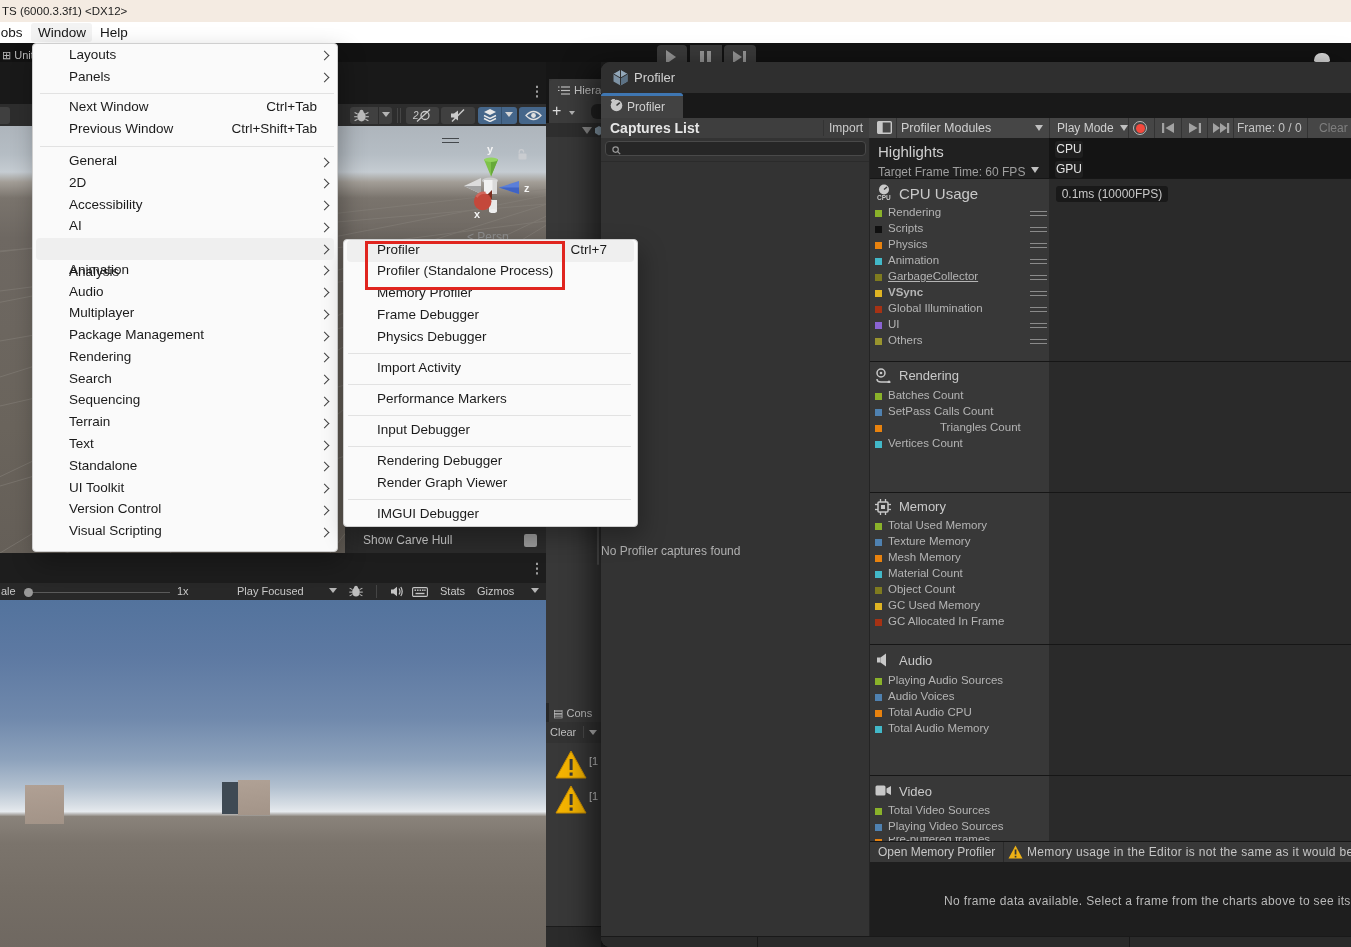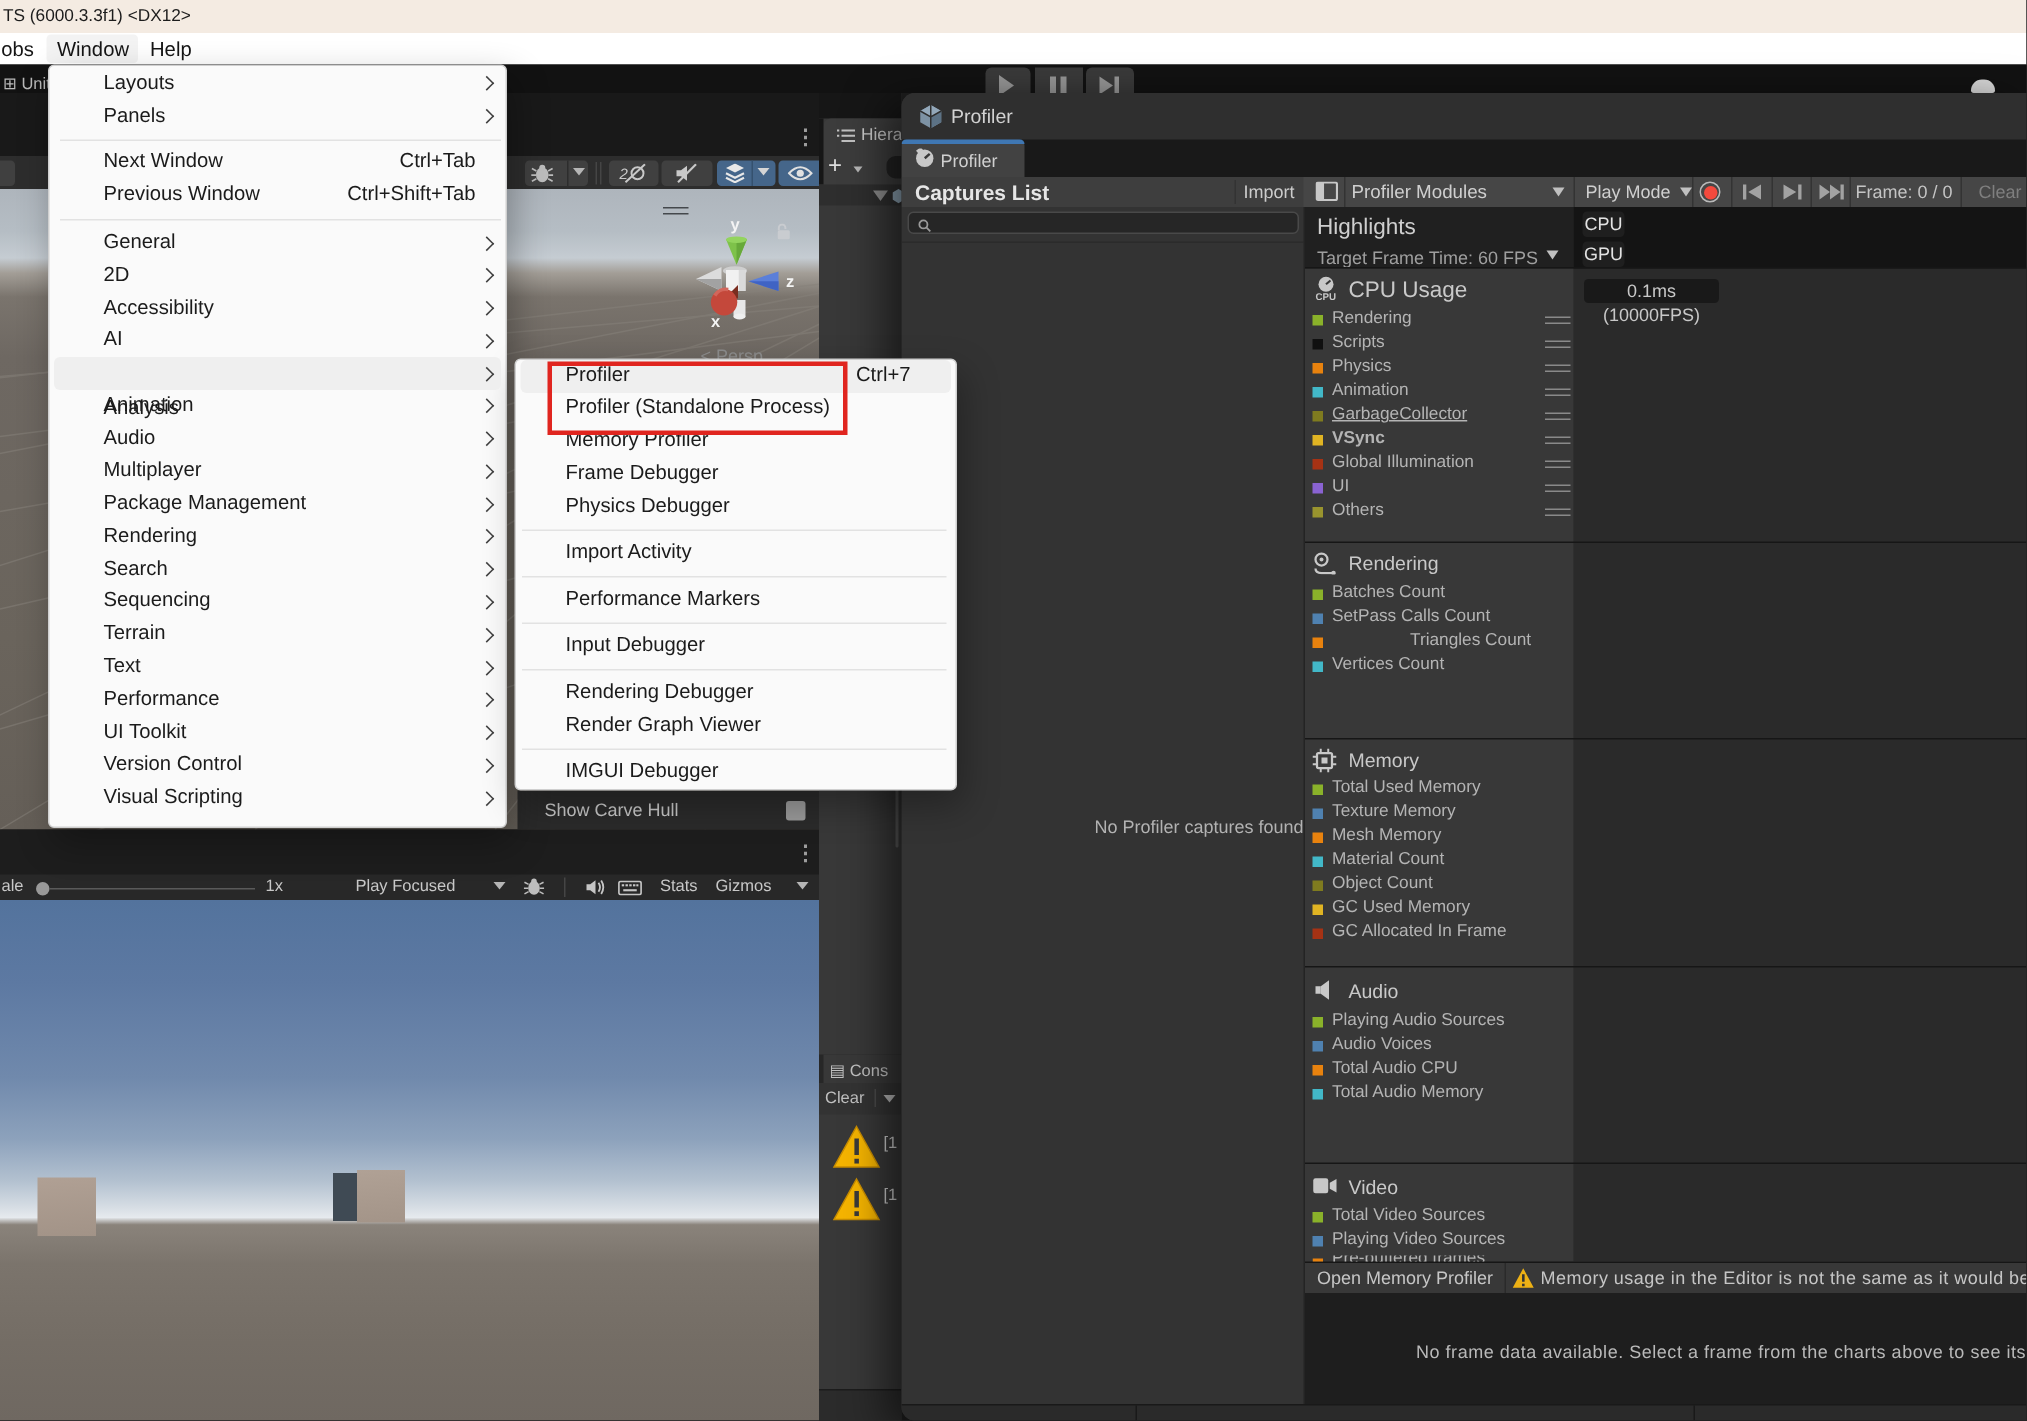--- a/index.html
+++ b/index.html
@@ -294,21 +294,21 @@
     <div class="vline" style="left:706px;top:56px;height:20px;background:#333;"></div>
     <div class="abs" style="left:718px;top:59px;font-size:12px;color:#7f7f7f;">Clear</div>
 
     <div class="abs" style="left:0;top:76px;width:268px;height:798px;background:#333333;"></div>
     <div class="abs" style="left:4px;top:79px;width:261px;height:14.5px;background:#262626;border:1px solid #494949;border-radius:4px;"></div>
     <div class="abs" style="left:0;top:98.5px;width:268px;height:1px;background:#2b2b2b;"></div>
     <svg class="abs" style="left:11px;top:84px;" width="9" height="9" viewBox="0 0 9 9">
       <circle cx="3.6" cy="3.6" r="2.7" fill="none" stroke="#9a9a9a" stroke-width="1.2"></circle>
       <line x1="5.7" y1="5.7" x2="8.2" y2="8.2" stroke="#9a9a9a" stroke-width="1.2"></line>
     </svg>
-    <div class="abs" style="left:0;top:482px;width:268px;text-align:right;font-size:12px;color:#b2b2b2;">No Profiler captures found</div>
+    <div class="abs" style="left:0;top:482px;width:268px;text-align:left;font-size:12px;color:#b2b2b2;">No Profiler captures found</div>
 
     <div class="vline" style="left:268px;top:76px;height:798px;background:#242424;"></div>
 
     <div class="abs" style="left:269px;top:76px;width:179px;height:703px;background:#383838;"></div>
 
     <div class="abs" style="left:448px;top:76px;width:302px;height:703px;background:#2a2a2a;"></div>
 
     <div class="abs" style="left:269px;top:76px;width:179px;height:41px;background:#202020;"></div>
     <div class="abs" style="left:448px;top:76px;width:302px;height:41px;background:#141414;"></div>
     <div class="abs" style="left:277px;top:81px;font-size:15px;color:#cfcfcf;">Highlights</div>
@@ -317,21 +317,21 @@
     <div class="abs" style="left:454px;top:79px;width:28px;height:17px;background:#1f1f1f;border-radius:3px;color:#e3e3e3;font-size:12px;text-align:center;line-height:17px;">CPU</div>
     <div class="abs" style="left:454px;top:99px;width:28px;height:17px;background:#1f1f1f;border-radius:3px;color:#e3e3e3;font-size:12px;text-align:center;line-height:17px;">GPU</div>
     <div class="hline" style="left:269px;top:116px;width:481px;background:#161616;"></div>
 
     <svg class="abs" style="left:275px;top:122px;" width="16" height="17" viewBox="0 0 16 17">
       <circle cx="8" cy="5.5" r="5" fill="#c8c8c8"></circle>
       <line x1="8" y1="5.5" x2="11" y2="3" stroke="#383838" stroke-width="1.4"></line>
       <text x="1" y="16" font-size="6.5" font-weight="bold" fill="#c8c8c8" font-family="Liberation Sans">CPU</text>
     </svg>
     <div class="abs" style="left:298px;top:123px;font-size:15px;color:#c9c9c9;">CPU Usage</div>
-    <div class="abs" style="left:455px;top:124px;width:90px;height:16px;background:#191919;border-radius:3px;color:#c8c8c8;font-size:12px;text-align:center;line-height:16px;">0.1ms (10000FPS)</div>
+    <div class="abs" style="left:455px;top:124px;width:112px;height:16px;background:#191919;border-radius:3px;color:#c8c8c8;font-size:12px;text-align:center;line-height:16px;">0.1ms (10000FPS)</div>
     <div class="hline" style="left:269px;top:299px;width:481px;background:#161616;"></div>
 
     <svg class="abs" style="left:274px;top:306px;" width="17" height="15" viewBox="0 0 17 15">
       <circle cx="6" cy="5" r="4" fill="none" stroke="#c8c8c8" stroke-width="1.5"></circle>
       <circle cx="6" cy="5" r="1.3" fill="#c8c8c8"></circle>
       <path d="M2,11 Q2,14 6,14 L13,14" fill="none" stroke="#c8c8c8" stroke-width="1.5"></path>
       <circle cx="14" cy="14" r="1.5" fill="#c8c8c8"></circle>
     </svg>
     <div class="abs" style="left:298px;top:306px;font-size:13px;color:#c9c9c9;">Rendering</div>
     <div class="hline" style="left:269px;top:430px;width:481px;background:#161616;"></div>
@@ -422,21 +422,21 @@
     <div class="abs" style="left: 69px; top: 348.93px; font-size: 13.5px; color: rgb(27, 27, 27); z-index: 41;">Rendering</div>
     <div class="abs" style="left: 321px; top: 354.43px; width: 7px; height: 7px; border-right: 1.4px solid rgb(63, 63, 63); border-bottom: 1.4px solid rgb(63, 63, 63); transform: rotate(-45deg); transform-origin: center center; z-index: 41;"></div>
     <div class="abs" style="left: 69px; top: 370.7px; font-size: 13.5px; color: rgb(27, 27, 27); z-index: 41;">Search</div>
     <div class="abs" style="left: 321px; top: 376.2px; width: 7px; height: 7px; border-right: 1.4px solid rgb(63, 63, 63); border-bottom: 1.4px solid rgb(63, 63, 63); transform: rotate(-45deg); transform-origin: center center; z-index: 41;"></div>
     <div class="abs" style="left: 69px; top: 392.47px; font-size: 13.5px; color: rgb(27, 27, 27); z-index: 41;">Sequencing</div>
     <div class="abs" style="left: 321px; top: 397.97px; width: 7px; height: 7px; border-right: 1.4px solid rgb(63, 63, 63); border-bottom: 1.4px solid rgb(63, 63, 63); transform: rotate(-45deg); transform-origin: center center; z-index: 41;"></div>
     <div class="abs" style="left: 69px; top: 414.24px; font-size: 13.5px; color: rgb(27, 27, 27); z-index: 41;">Terrain</div>
     <div class="abs" style="left: 321px; top: 419.74px; width: 7px; height: 7px; border-right: 1.4px solid rgb(63, 63, 63); border-bottom: 1.4px solid rgb(63, 63, 63); transform: rotate(-45deg); transform-origin: center center; z-index: 41;"></div>
     <div class="abs" style="left: 69px; top: 436.01px; font-size: 13.5px; color: rgb(27, 27, 27); z-index: 41;">Text</div>
     <div class="abs" style="left: 321px; top: 441.51px; width: 7px; height: 7px; border-right: 1.4px solid rgb(63, 63, 63); border-bottom: 1.4px solid rgb(63, 63, 63); transform: rotate(-45deg); transform-origin: center center; z-index: 41;"></div>
-    <div class="abs" style="left: 69px; top: 457.78px; font-size: 13.5px; color: rgb(27, 27, 27); z-index: 41;">Performance</div>
+    <div class="abs" style="left: 69px; top: 457.78px; font-size: 13.5px; color: rgb(27, 27, 27); z-index: 41;">Standalone</div>
     <div class="abs" style="left: 321px; top: 463.28px; width: 7px; height: 7px; border-right: 1.4px solid rgb(63, 63, 63); border-bottom: 1.4px solid rgb(63, 63, 63); transform: rotate(-45deg); transform-origin: center center; z-index: 41;"></div>
     <div class="abs" style="left: 69px; top: 479.55px; font-size: 13.5px; color: rgb(27, 27, 27); z-index: 41;">UI Toolkit</div>
     <div class="abs" style="left: 321px; top: 485.05px; width: 7px; height: 7px; border-right: 1.4px solid rgb(63, 63, 63); border-bottom: 1.4px solid rgb(63, 63, 63); transform: rotate(-45deg); transform-origin: center center; z-index: 41;"></div>
     <div class="abs" style="left: 69px; top: 501.32px; font-size: 13.5px; color: rgb(27, 27, 27); z-index: 41;">Version Control</div>
     <div class="abs" style="left: 321px; top: 506.82px; width: 7px; height: 7px; border-right: 1.4px solid rgb(63, 63, 63); border-bottom: 1.4px solid rgb(63, 63, 63); transform: rotate(-45deg); transform-origin: center center; z-index: 41;"></div>
     <div class="abs" style="left: 69px; top: 523.09px; font-size: 13.5px; color: rgb(27, 27, 27); z-index: 41;">Visual Scripting</div>
     <div class="abs" style="left: 321px; top: 528.59px; width: 7px; height: 7px; border-right: 1.4px solid rgb(63, 63, 63); border-bottom: 1.4px solid rgb(63, 63, 63); transform: rotate(-45deg); transform-origin: center center; z-index: 41;"></div>
     <div class="abs" style="left: 347px; top: 239.5px; width: 287px; height: 22px; background: rgb(239, 239, 239); border-radius: 4px; z-index: 40;"></div>
     <div class="abs" style="left: 377px; top: 241.5px; font-size: 13.5px; color: rgb(27, 27, 27); z-index: 41;">Profiler</div>
     <div class="abs" style="right: 744px; top: 241.5px; font-size: 13.5px; color: rgb(27, 27, 27); z-index: 41;">Ctrl+7</div>

